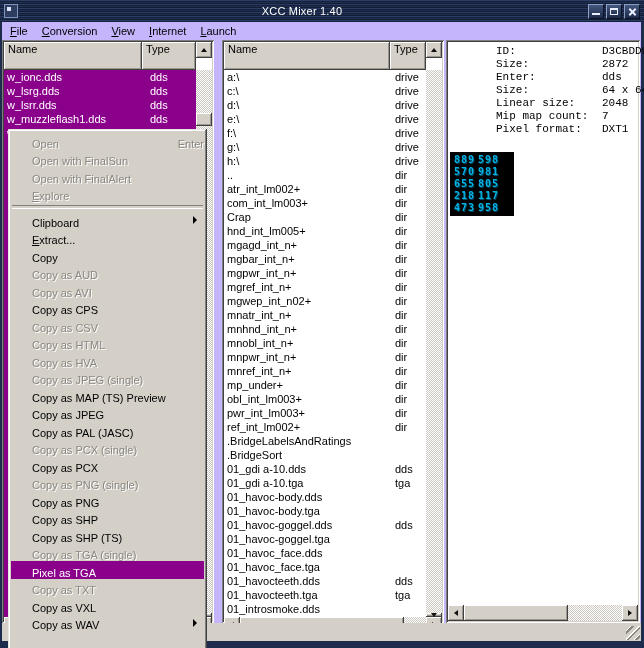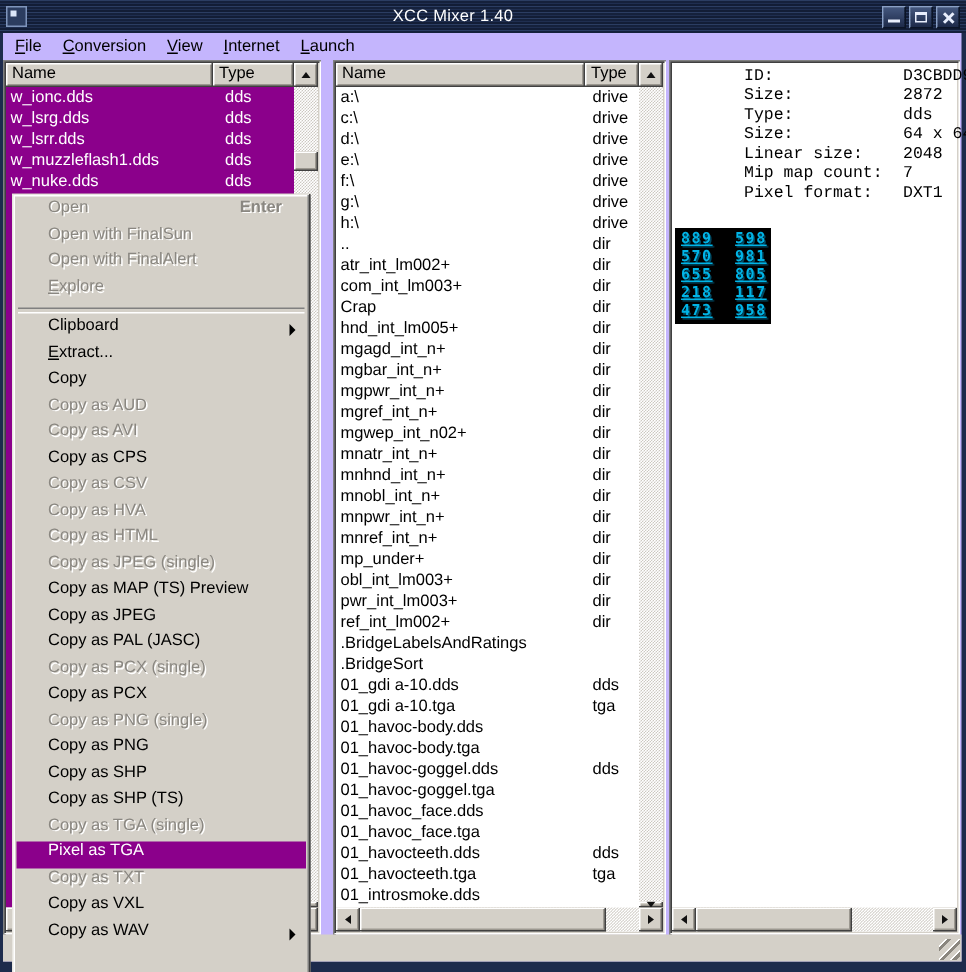--- a/index.html
+++ b/index.html
@@ -31,21 +31,21 @@
   .mb-item { padding:0 7px; line-height:17px; height:17px; }
   .mb-item u { text-decoration:underline; }
 
   
   .panel { position:absolute; top:18px; height:583px; background:#fff; padding:2px;
     box-shadow: inset 1px 1px 0 #808080, inset -1px -1px 0 #fff, inset 2px 2px 0 #404040, inset -2px -2px 0 #d4d0c8; }
   #left-panel  { left:0;  width:212px; }
   #middle-panel{ left:220px; width:222px; }
   #right-panel { left:444px; right:1px; }
 
-  .phead { display:flex; height:16px; }
+  .phead { display:flex; height:28px; }
   .hdr, .sbtn { background:#d4d0c8;
     box-shadow: inset -1px -1px 0 #404040, inset 1px 1px 0 #fff, inset -2px -2px 0 #9c9890; }
   .hdr { line-height:15px; padding-left:4px; overflow:hidden; }
   #left-panel  .hdr-name { width:138px; } #left-panel  .hdr-type { width:54px; }
   #middle-panel .hdr-name { width:166px; } #middle-panel .hdr-type { width:36px; }
   .phead .sbtn { width:16px; height:16px; }
 
   .pbody { display:flex; height:547px; }
   .list { flex:1; background:#fff; overflow:hidden; position:relative; }
   .row { display:flex; height:14px; line-height:14px; padding-left:3px; white-space:nowrap; }
@@ -76,38 +76,38 @@
   .t-left  { width:0; height:0; border-top:3px solid transparent; border-bottom:3px solid transparent; border-right:4px solid #111; }
   .t-right { width:0; height:0; border-top:3px solid transparent; border-bottom:3px solid transparent; border-left:4px solid #111; }
 
   
   #right-panel { font-family:"Liberation Mono","DejaVu Sans Mono",monospace;padding-left:47px; }
   #info-rows { padding:3px 2px 0 3px; }
   .info-row { position:relative; height:13px; line-height:13px; white-space:nowrap; }
   .info-val { position:absolute; left:106px; top:0; }
   #preview { position:absolute; left:4px; top:112px; width:64px; height:64px; background:#000;
     padding:2px 0 0 4px; }
-  .pv-row { display:flex; gap:15px; height:12px; line-height:12px;
+  .pv-row { display:flex; gap:3px; height:12px; line-height:12px;
     font:bold 10px "DejaVu Sans Mono",monospace; letter-spacing:1px; color:#00b4e6;
-    text-shadow:1px 1px 0 #004a63;text-decoration:underline; }
+    text-shadow:1px 1px 0 #004a63; }
   #right-panel .hscroll { position:absolute; left:2px; right:2px; bottom:2px; }
 
   
   #statusbar { position:absolute; left:0; right:0; bottom:0; height:18px; background:#d4d0c8; }
   #grip { position:absolute; right:1px; bottom:1px; width:14px; height:14px;
     background:repeating-linear-gradient(135deg, transparent 0 3px, #fff 3px 4px, #8a867e 4px 6px); }
 
   
   #context-menu { position:absolute; left:8px; top:129px; width:199px; height:560px;
     background:#d4d0c8; padding:3px;
     box-shadow: inset -1px -1px 0 #404040, inset 1px 1px 0 #e8e6e0, inset -2px -2px 0 #808080, inset 2px 2px 0 #fff;
     z-index:100; overflow:hidden; }
-  .mi { position:relative; display:flex; align-items:flex-start; height:17.5px; padding:0 16px 0 21px; white-space:nowrap; }
+  .mi { position:relative; display:flex; align-items:flex-end; height:17.5px; padding:0 0 0 21px; white-space:nowrap; }
   .mi .lbl { flex:0 0 auto; }
-  .mi .shortcut { margin-left:auto;font-weight:bold; }
+  .mi .shortcut { margin-left:auto; }
   .mi.disabled { color:#8a8781; text-shadow:1px 1px 0 #ffffff; }
   .mi.hl { background:#8b008b; color:#fff; text-shadow:none; }
   .mi .arrow { position:absolute; right:7px; top:5px; width:0; height:0;
     border-top:4px solid transparent; border-bottom:4px solid transparent; border-left:4px solid currentColor; }
   .sep { height:9px; position:relative; }
   .sep::after { content:""; position:absolute; left:1px; right:1px; top:3px; height:2px;
     border-top:1px solid #808080; border-bottom:1px solid #fff; }
   .mi u { text-decoration:underline; }
 </style>
 </head>
@@ -380,21 +380,21 @@
         <div class="sbtn">
             <i class="t-right"></i>
           </div>
       </div>
     </div>
 
     <div id="right-panel" class="panel">
       <div id="info-rows">
           <div class="info-row"><span>ID:</span><span class="info-val">D3CBDD94</span></div>
           <div class="info-row"><span>Size:</span><span class="info-val">2872</span></div>
-          <div class="info-row"><span>Type:</span><span class="info-val">dds</span></div>
+          <div class="info-row"><span>Enter:</span><span class="info-val">dds</span></div>
           <div class="info-row"><span>Size:</span><span class="info-val">64 x 64</span></div>
           <div class="info-row"><span>Linear size:</span><span class="info-val">2048</span></div>
           <div class="info-row"><span>Mip map count:</span><span class="info-val">7</span></div>
           <div class="info-row"><span>Pixel format:</span><span class="info-val">DXT1</span></div>
         </div>
       <div id="preview">
           <div class="pv-row">
             <span>889</span>
             <span>598</span>
           </div>
@@ -465,24 +465,24 @@
       <div class="mi disabled">
         <span class="lbl">Copy as AVI</span>
       </div>
       <div class="mi">
         <span class="lbl">Copy as CPS</span>
       </div>
       <div class="mi disabled">
         <span class="lbl">Copy as CSV</span>
       </div>
       <div class="mi disabled">
+        <span class="lbl">Copy as HTML</span>
+      </div>
+      <div class="mi disabled">
         <span class="lbl">Copy as HVA</span>
-      </div>
-      <div class="mi disabled">
-        <span class="lbl">Copy as HTML</span>
       </div>
       <div class="mi disabled">
         <span class="lbl">Copy as JPEG (single)</span>
       </div>
       <div class="mi">
         <span class="lbl">Copy as MAP (TS) Preview</span>
       </div>
       <div class="mi">
         <span class="lbl">Copy as JPEG</span>
       </div>

